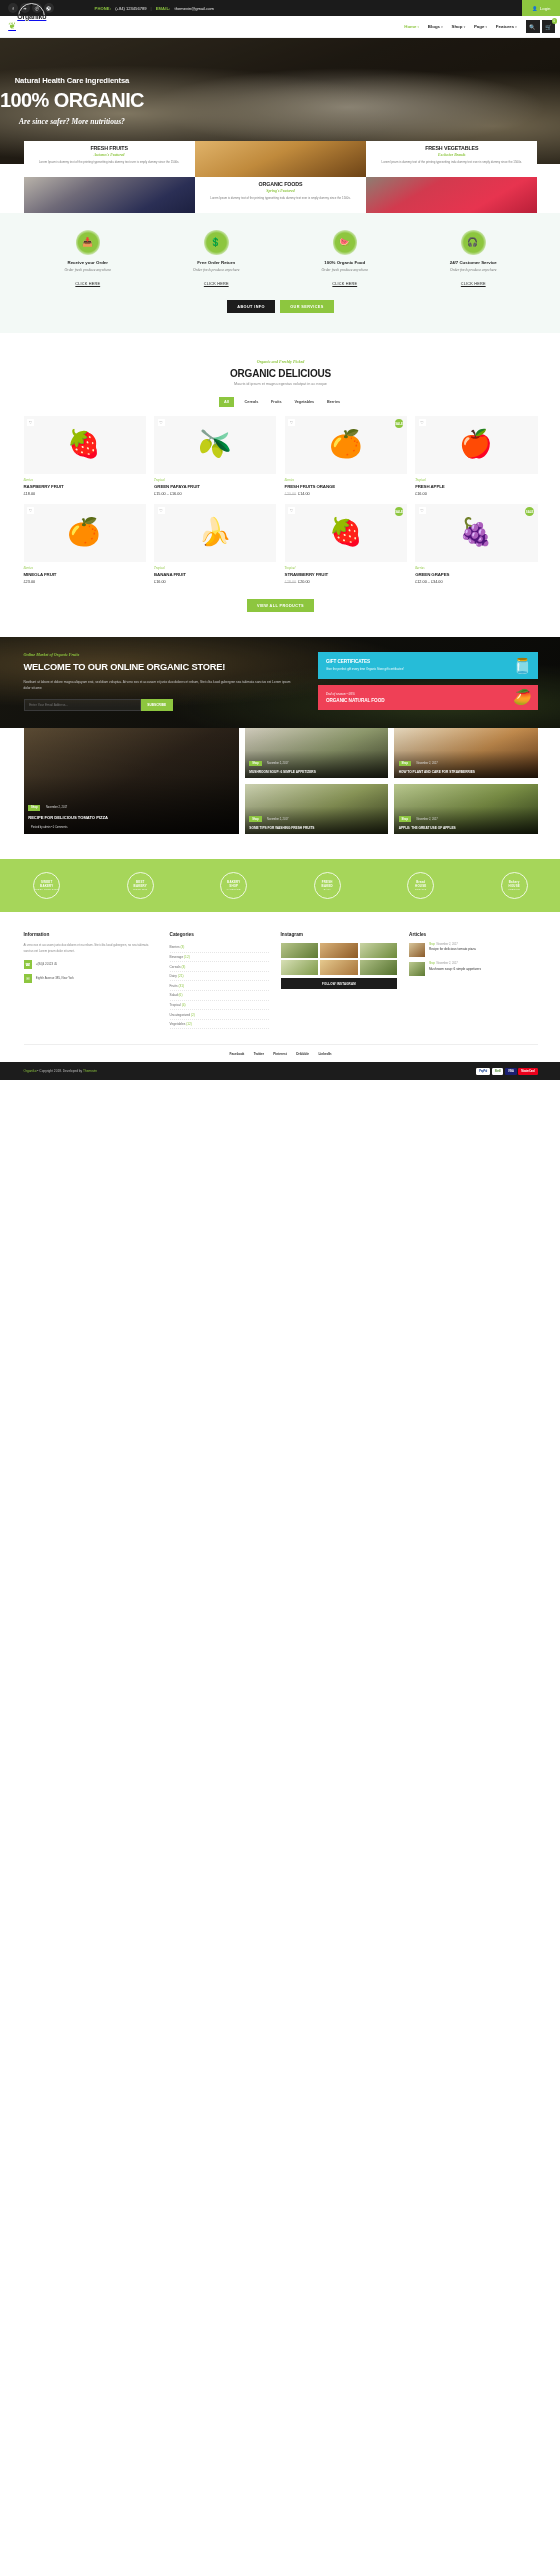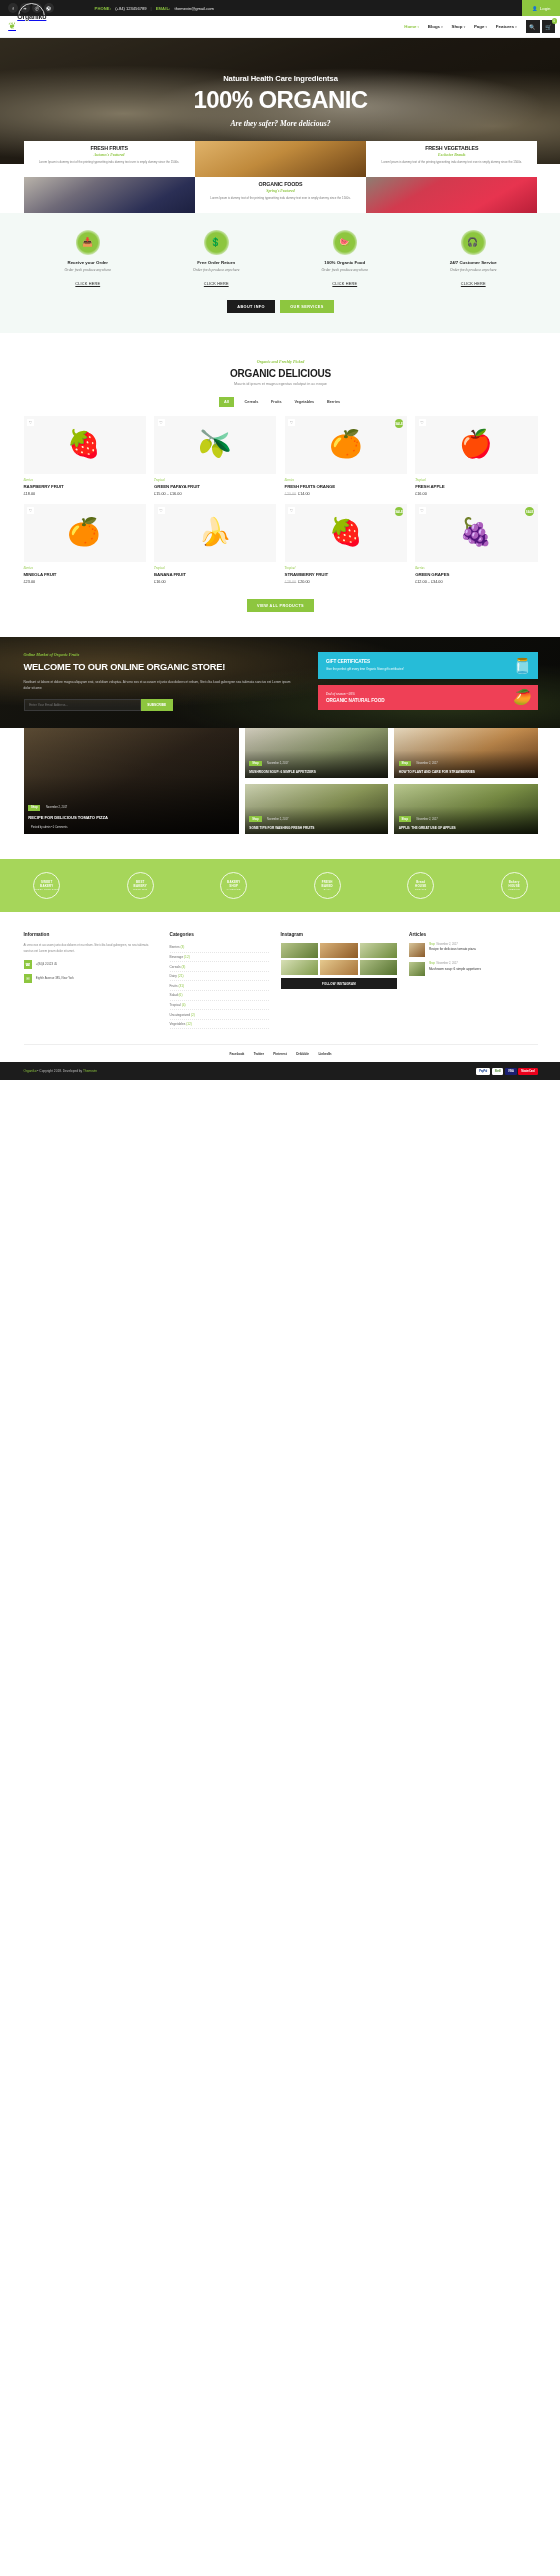--- a/index.html
+++ b/index.html
@@ -72,29 +72,29 @@
   }
 
   
   .hero {
     height: 126px; position: relative; overflow: hidden;
     background:
       radial-gradient(ellipse at 22% 60%, #d8cba8 0%, rgba(120,100,70,0) 45%),
       radial-gradient(ellipse at 62% 55%, #efe6cf 0%, rgba(120,100,70,0) 40%),
       radial-gradient(ellipse at 88% 70%, #b8a882 0%, rgba(60,50,35,0) 45%),
       linear-gradient(160deg, #4a4230 0%, #241f16 45%, #151209 100%);
-    display: flex; align-items: center; justify-content: center;
+    display: flex; align-items: center; justify-content: flex-start;
   }
   .hero::after {
     content: ""; position: absolute; inset: 0;
     background: rgba(20,16,10,.45);
   }
   .hero-inner { position: relative; z-index: 2; text-align: center; color: #fff; }
   .hero-sub { font-size: 7.6px; font-weight: bold; letter-spacing: -0.1px; }
-  .hero-title { font-size: 24px; font-weight: 900; letter-spacing: -0.6px; margin: 3.5px 0 4.7px; }
+  .hero-title { font-size: 20px; font-weight: 900; letter-spacing: -0.6px; margin: 3.5px 0 4.7px; }
   .hero-note { font-family: "Liberation Serif", serif; font-style: italic; font-size: 7.6px; font-weight: bold; }
 
   
   .featgrid {
     display: grid; grid-template-columns: repeat(3, 1fr);
     grid-template-rows: 36px 36px;
     width: 514px; margin: -23.4px auto 0; position: relative; z-index: 5;
   }
   .fcell { position: relative; overflow: hidden; }
   .fcell.text { background: #fff; padding: 4.7px 7px; text-align: center; }
@@ -376,21 +376,21 @@
       <span>🛒</span>
       <span class="badge">0</span>
     </button>
   </div>
 </div>
 
 <section class="hero">
   <div class="hero-inner">
     <div class="hero-sub">Natural Health Care Ingredientsa</div>
     <div class="hero-title">100% ORGANIC</div>
-    <div class="hero-note">Are they safer? More delicious?</div>
+    <div class="hero-note">Are since safer? More nutritious?</div>
   </div>
 </section>
 
 <section class="featgrid" id="feature-grid">
     <div class="fcell text">
          <h3>FRESH FRUITS</h3>
          <div class="sub">Autumn's Featured</div>
          <p>Lorem Ipsum is dummy text of the printing typesetting indu dummy text ever is smply dummy since the 1500s.</p>
        </div>
     <div class="fcell img-bread"></div>

